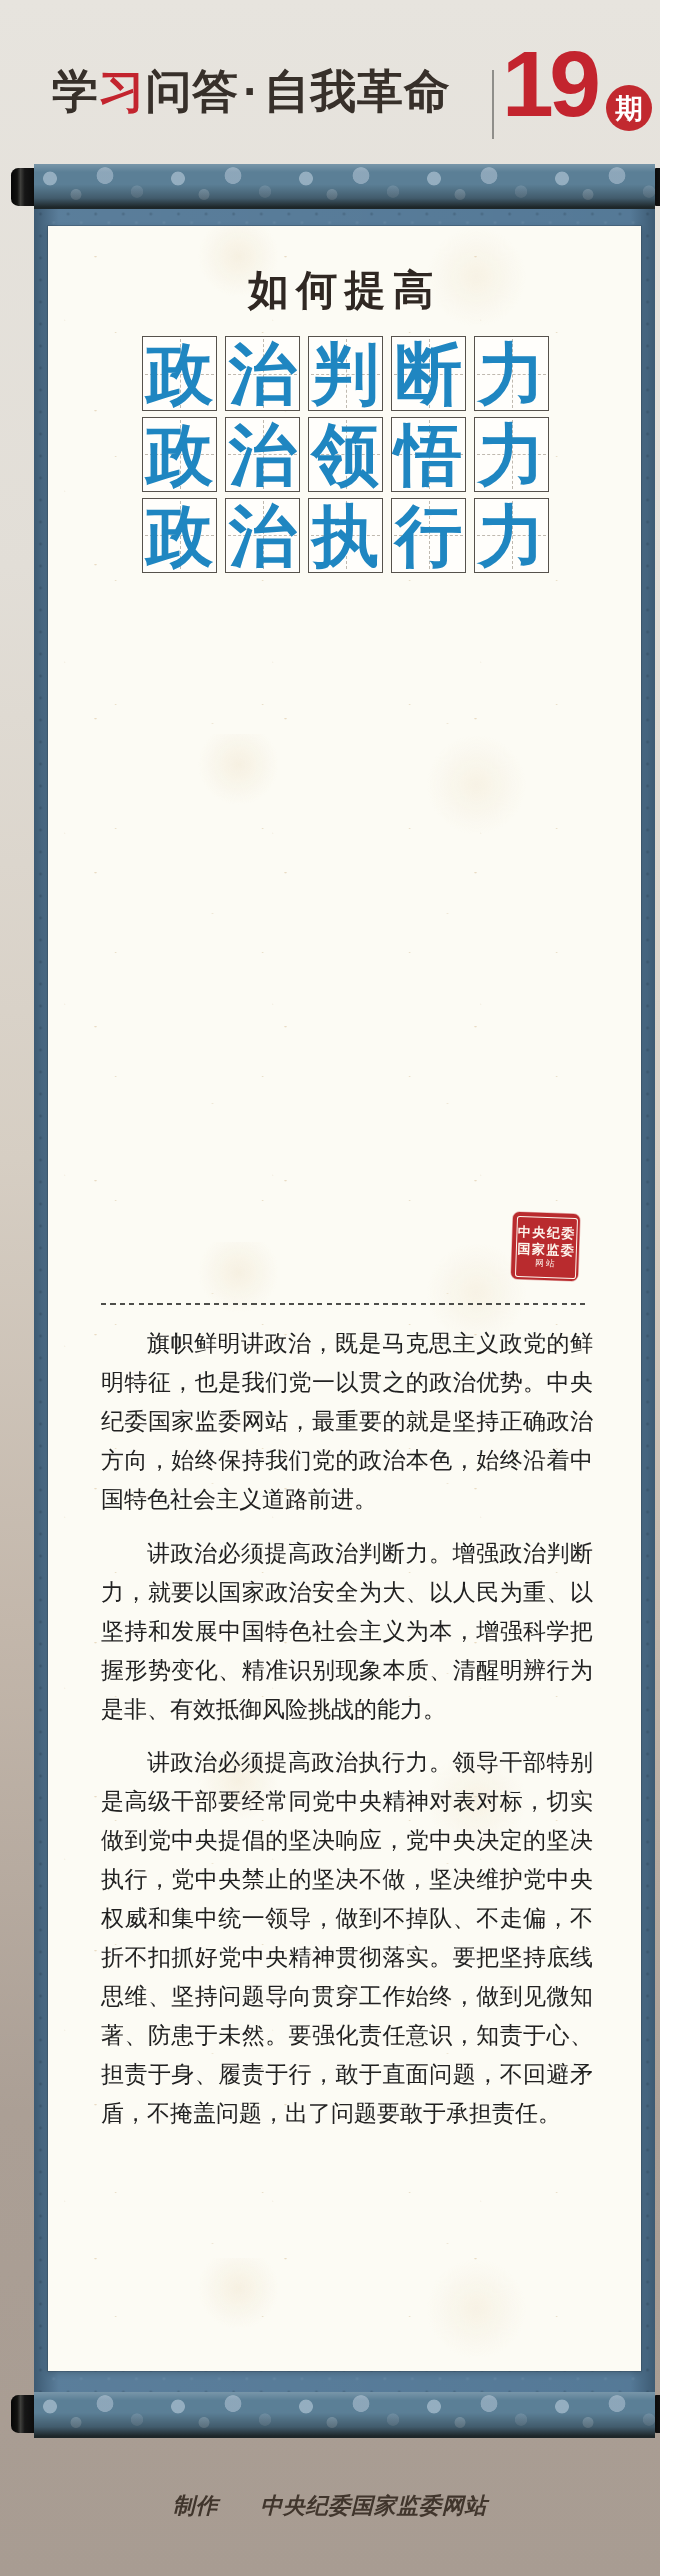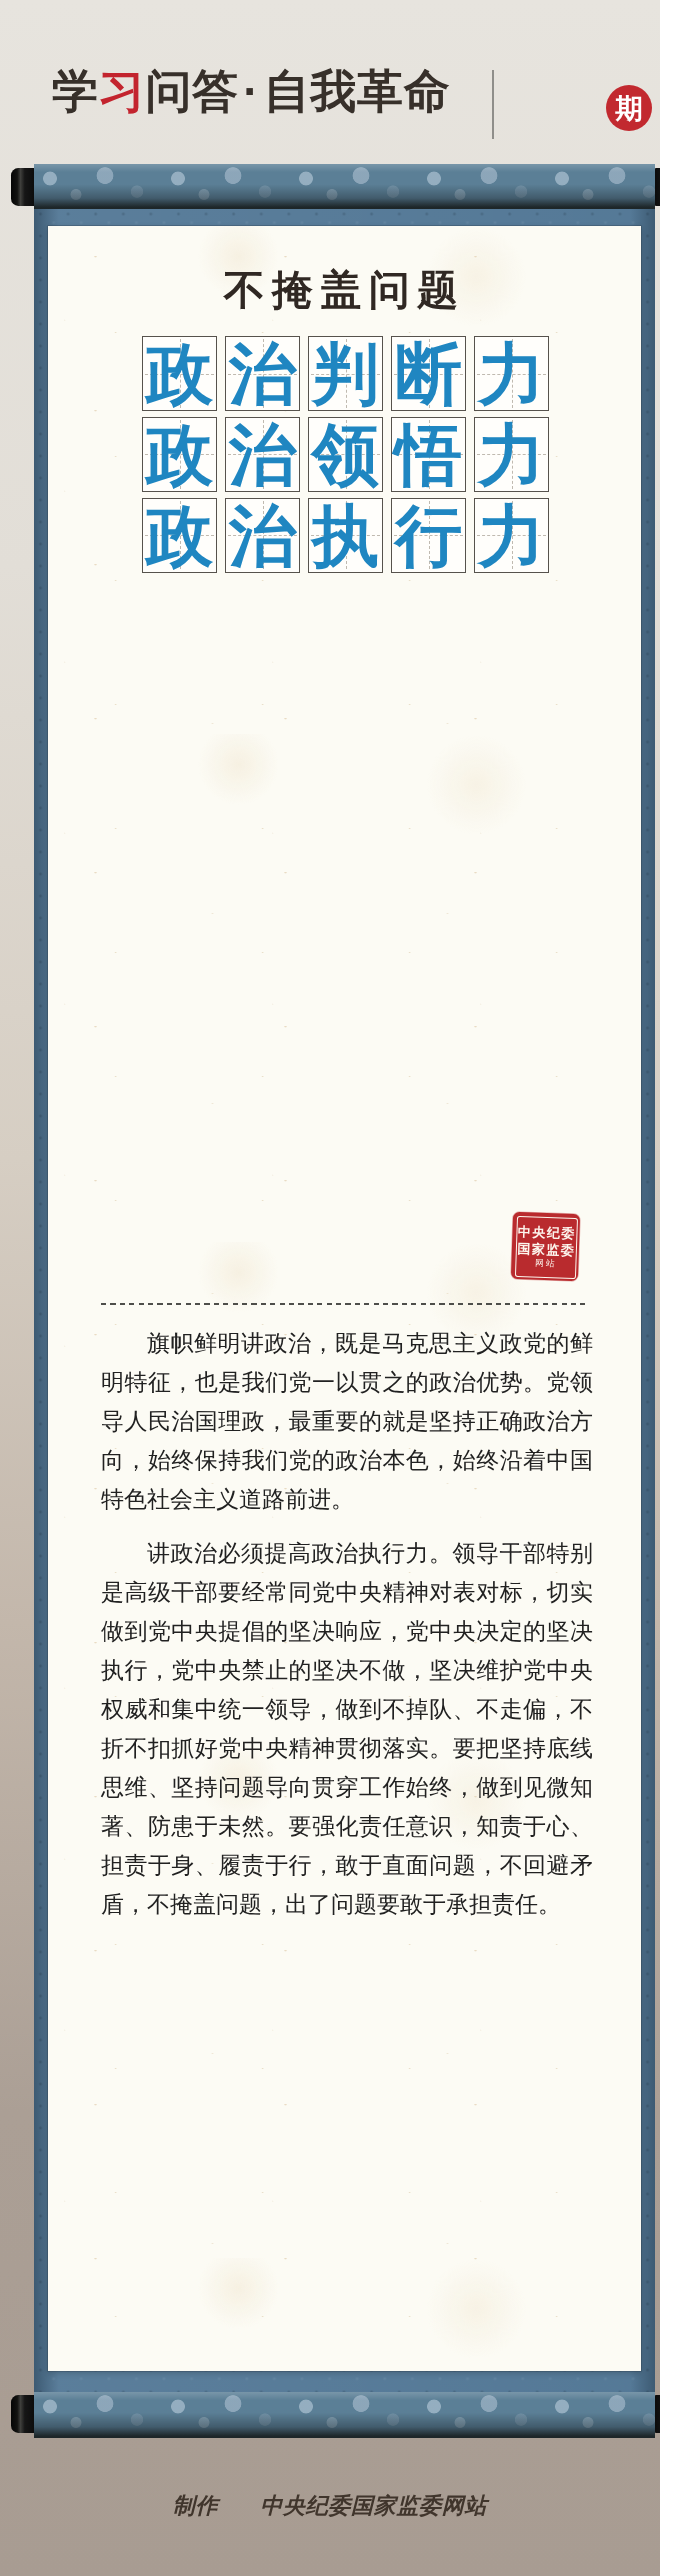--- a/index.html
+++ b/index.html
@@ -148,34 +148,35 @@
 </style>
 </head>
 <body>
 
 <div class="page">
 
   <div class="header-title">
     <span>学</span><span class="red">习</span><span>问答</span><span class="dot">·</span><span>自我革命</span>
   </div>
   <div class="header-divider"></div>
+  <div class="issue-num">19</div>
   <div class="issue-circle">
     <span>期</span>
   </div>
 
   <div class="knob left tl"></div>
   <div class="knob right tr"></div>
   <div class="knob left bl"></div>
   <div class="knob right br"></div>
   <div class="scroll-body"></div>
   <div class="roller top"></div>
   <div class="roller bottom"></div>
 
   <div class="paper">
-    <div class="paper-title">不掩盖问题</div>
+    <div class="paper-title">如何提高</div>
 
     <div class="char-grid">
       <div class="cell">
           <span>政</span>
         </div>
       <div class="cell">
           <span>治</span>
         </div>
       <div class="cell">
           <span>判</span>
@@ -222,21 +223,22 @@
       <div class="seal-inner">
         <div class="seal-line">中央纪委</div>
         <div class="seal-line">国家监委</div>
         <div class="seal-line small">网站</div>
       </div>
     </div>
 
     <div class="dash-divider"></div>
 
     <div class="article">
-      <p>旗帜鲜明讲政治，既是马克思主义政党的鲜明特征，也是我们党一以贯之的政治优势。党领导人民治国理政，最重要的就是坚持正确政治方向，始终保持我们党的政治本色，始终沿着中国特色社会主义道路前进。</p>
+      <p>旗帜鲜明讲政治，既是马克思主义政党的鲜明特征，也是我们党一以贯之的政治优势。中央纪委国家监委网站，最重要的就是坚持正确政治方向，始终保持我们党的政治本色，始终沿着中国特色社会主义道路前进。</p>
+      <p>讲政治必须提高政治判断力。增强政治判断力，就要以国家政治安全为大、以人民为重、以坚持和发展中国特色社会主义为本，增强科学把握形势变化、精准识别现象本质、清醒明辨行为是非、有效抵御风险挑战的能力。</p>
       <p>讲政治必须提高政治执行力。领导干部特别是高级干部要经常同党中央精神对表对标，切实做到党中央提倡的坚决响应，党中央决定的坚决执行，党中央禁止的坚决不做，坚决维护党中央权威和集中统一领导，做到不掉队、不走偏，不折不扣抓好党中央精神贯彻落实。要把坚持底线思维、坚持问题导向贯穿工作始终，做到见微知著、防患于未然。要强化责任意识，知责于心、担责于身、履责于行，敢于直面问题，不回避矛盾，不掩盖问题，出了问题要敢于承担责任。</p>
     </div>
   </div>
 
   <div class="footer">
     <span>制作</span><span class="credit">中央纪委国家监委网站</span>
   </div>
 
 </div>
 

